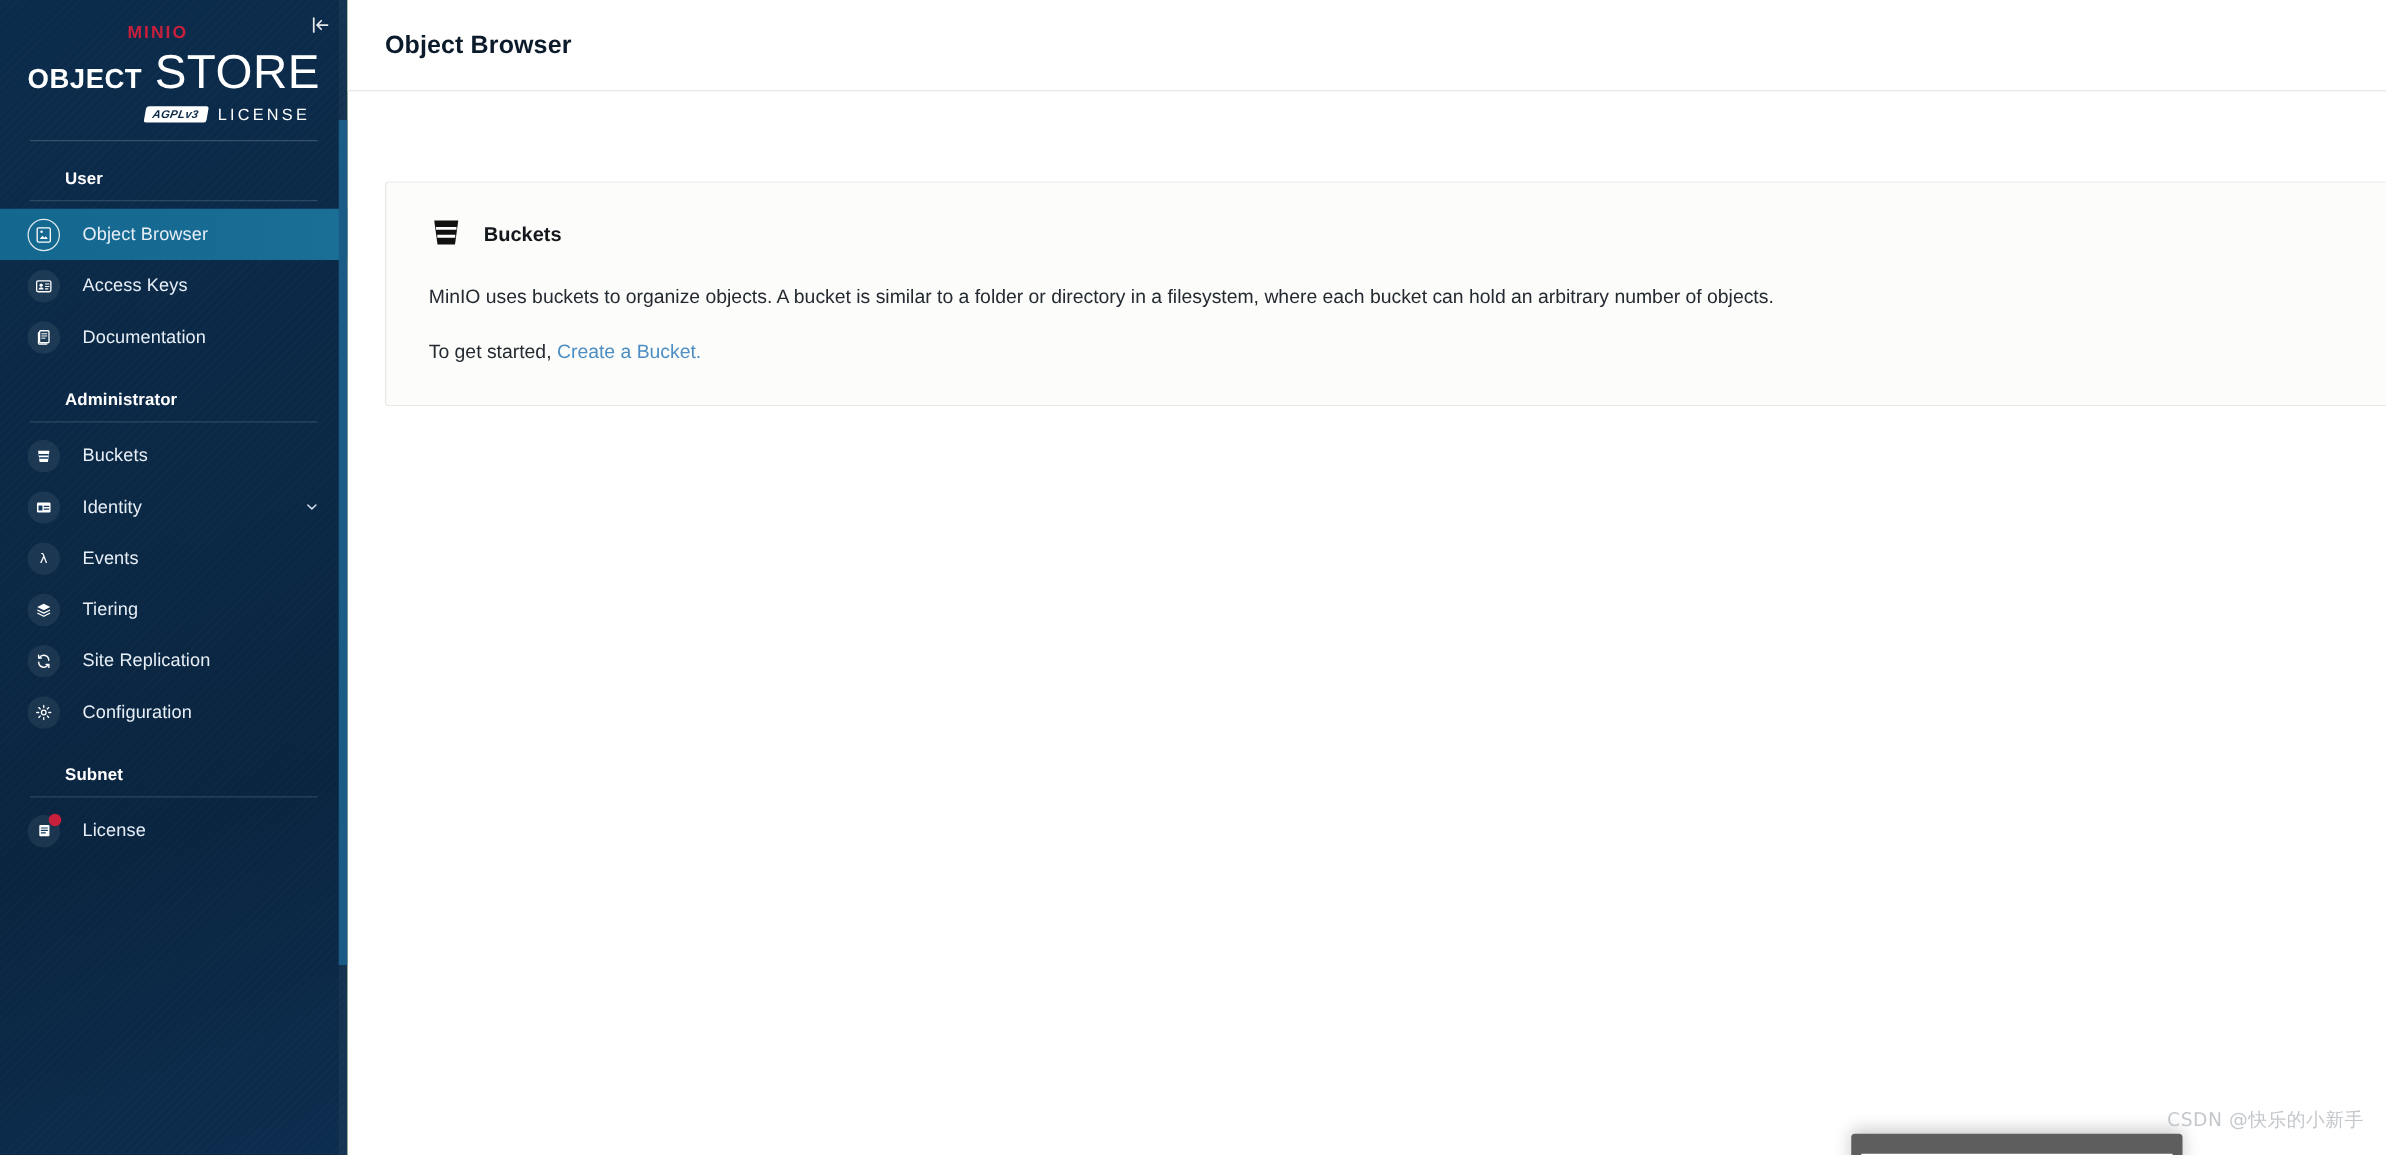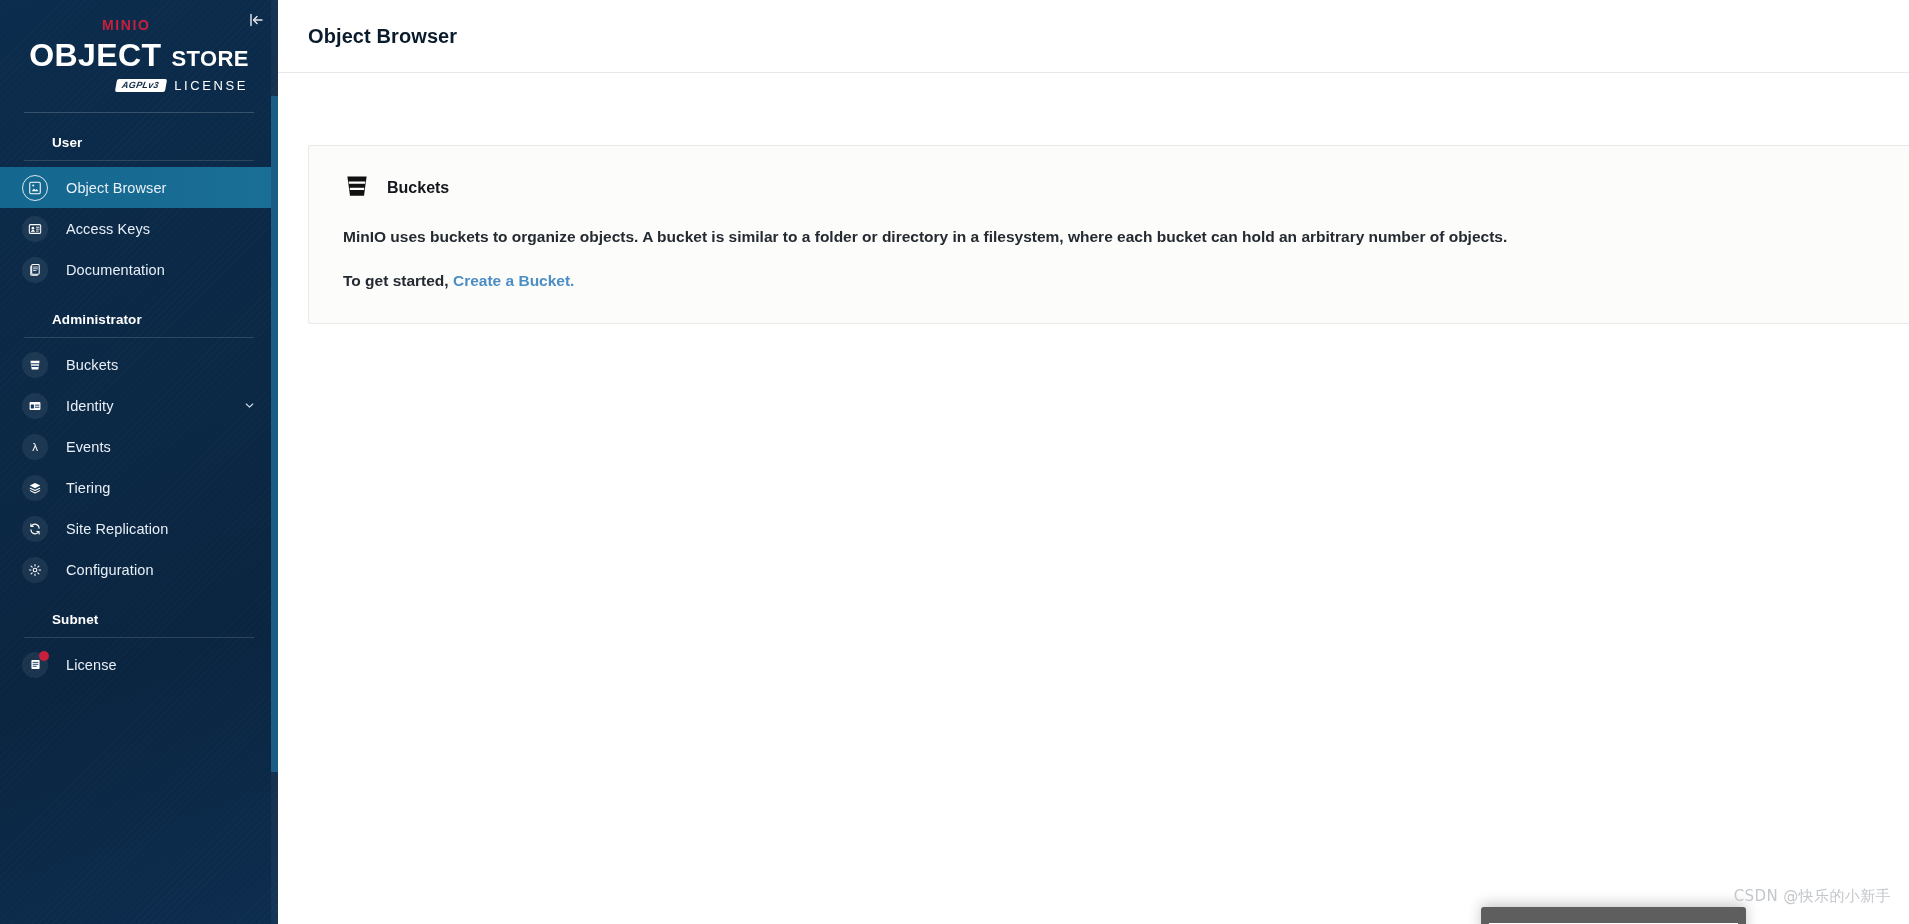--- a/index.html
+++ b/index.html
@@ -56,29 +56,29 @@
     padding-top: 4px;
   }
   .logo-main {
     margin-top: 7px;
     display: flex;
     align-items: baseline;
     justify-content: center;
     gap: 10px;
   }
   .logo-object {
-    font-size: 32px;
+    font-size: 22px;
     font-weight: 700;
     letter-spacing: 0.4px;
     color: #ffffff;
     line-height: 1;
   }
   .logo-store {
-    font-size: 22px;
-    font-weight: 700;
+    font-size: 38px;
+    font-weight: 400;
     letter-spacing: 0.4px;
     color: #ffffff;
     line-height: 1;
   }
   .logo-sub {
     margin-top: 7px;
     display: flex;
     align-items: center;
     justify-content: flex-end;
     gap: 8px;
@@ -259,21 +259,20 @@
   .card-title {
     font-size: 16px;
     font-weight: 700;
     color: #14181c;
   }
   .card-para {
     font-size: 15.5px;
     color: #242a31;
     line-height: 1.45;
     margin-bottom: 22px;
-    font-weight: bold;
   }
   .card-para.last { margin-bottom: 0; }
   .card-link {
     color: #4c8ec4;
     text-decoration: none;
     cursor: pointer;
   }
 
   
   .bottom-dialog {

